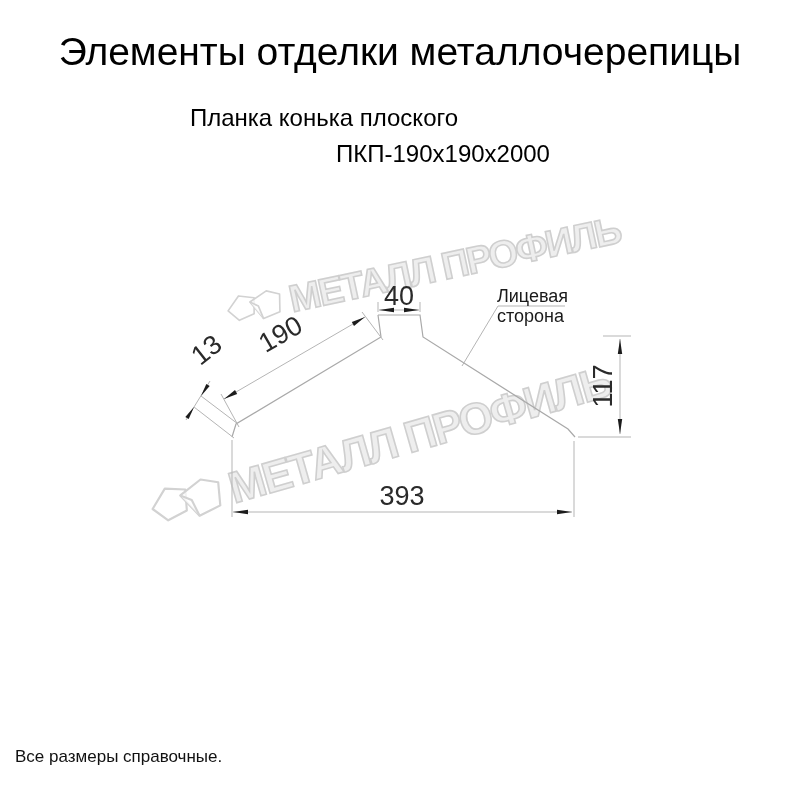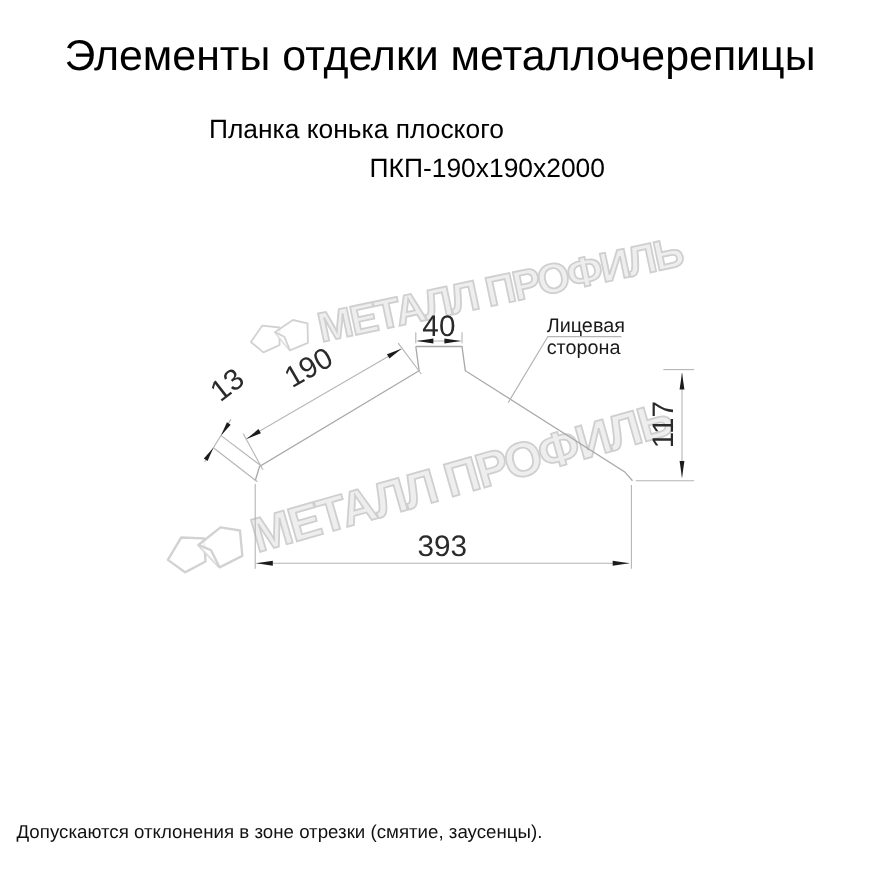--- a/index.html
+++ b/index.html
@@ -99,14 +99,14 @@
   <text class="dim" x="402" y="505" text-anchor="middle">393</text>
   <text class="dim" transform="translate(612,386) rotate(-90)" text-anchor="middle">117</text>
   <text class="dim" transform="translate(285,342) rotate(-30)" text-anchor="middle">190</text>
   <text class="dim" transform="translate(212,357) rotate(-38)" text-anchor="middle">13</text>
 
   <text class="lbl" x="497" y="302">Лицевая</text>
   <text class="lbl" x="497" y="322">сторона</text>
 </svg>
 
 <div class="abs notes">
-  <div>Допускаются отклонения в зоне отрезки (смятие, заусенцы).</div>
+  <div>Все размеры справочные.</div>
 </div>
 
 </body></html>

